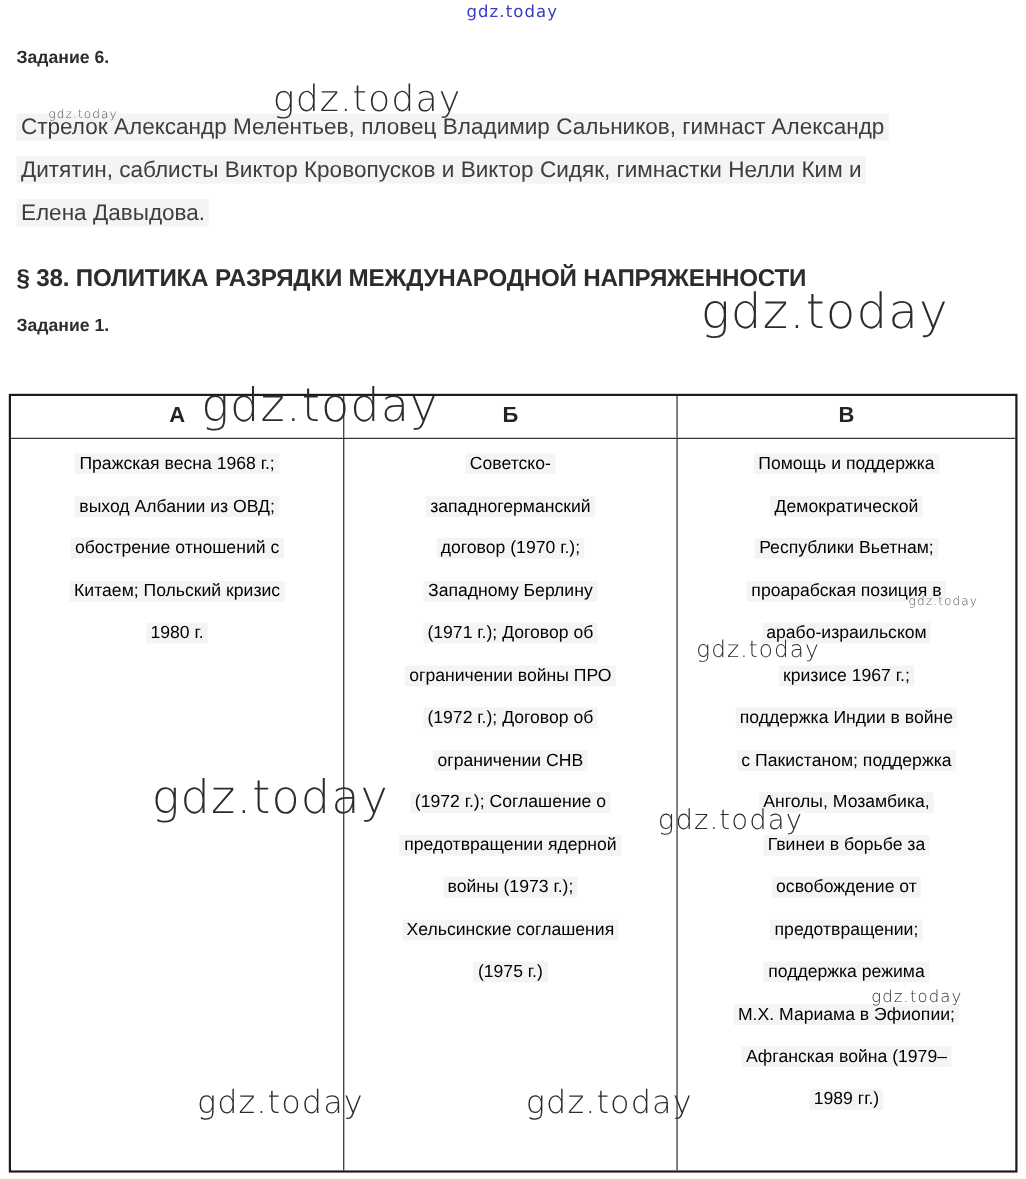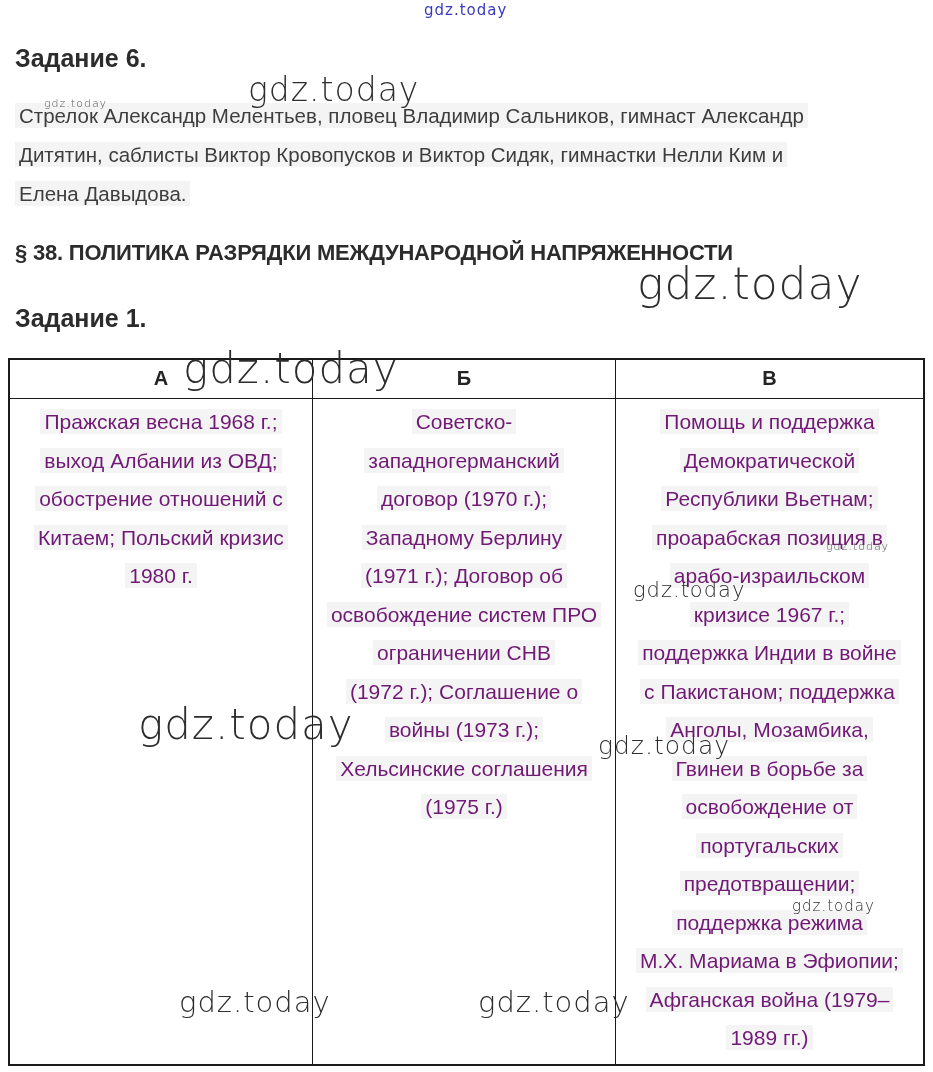--- a/index.html
+++ b/index.html
@@ -13,26 +13,26 @@
     color: #3e3e3e;
     overflow: hidden;
     padding-left: 44px;
   }
   
   .heading {
     position: absolute;
     left: 15px;
     font-weight: bold;
     color: #2c2c2c;
-    font-size: 25px;
+    font-size: 16px;
     white-space: nowrap;
   }
   #task6-heading { top: 44px; }
   #section-heading { top: 240px; font-size: 22px; letter-spacing: -0.2px; }
-  #task1-heading { top: 304px; text-align: center; }
+  #task1-heading { top: 288px; text-align: center; }
   .paragraph {
     position: absolute;
     left: 15px;
     top: 96px;
     width: 906px;
     font-size: 20.5px;
     color: #3e3e3e;
   }
   .paragraph .line { line-height: 39px; white-space: nowrap; }
   .line > span { background: rgba(0,0,0,0.045); padding: 1px 4px; }
@@ -56,22 +56,22 @@
   .th {
     font-weight: bold;
     font-size: 20px;
     color: #242424;
     text-align: center;
     line-height: 37px;
   }
   .th.col-a, .td.col-a, .th.col-b, .td.col-b { border-right: 1.5px solid #1b1b1b; }
   .td {
     padding-top: 4px;
-    font-size: 21px;
-    color: #701a75;
+    font-size: 16px;
+    color: #000000;
     text-align: center;
   }
   .td .line { line-height: 38.5px; white-space: nowrap; }
   
   .wm {
     position: absolute;
     font-family: "DejaVu Sans", sans-serif;
     font-weight: 300;
     color: #2d2d2d;
     letter-spacing: 1px;
@@ -129,40 +129,41 @@
           <div class="line"><span>обострение отношений с</span></div>
           <div class="line"><span>Китаем; Польский кризис</span></div>
           <div class="line"><span>1980 г.</span></div>
         </div>
       <div class="td col-b">
           <div class="line"><span>Советско-</span></div>
           <div class="line"><span>западногерманский</span></div>
           <div class="line"><span>договор (1970 г.);</span></div>
           <div class="line"><span>Западному Берлину</span></div>
           <div class="line"><span>(1971 г.); Договор об</span></div>
-          <div class="line"><span>освобождение систем ПРО</span></div>
+          <div class="line"><span>ограничении войны ПРО</span></div>
+          <div class="line"><span>(1972 г.); Договор об</span></div>
           <div class="line"><span>ограничении СНВ</span></div>
           <div class="line"><span>(1972 г.); Соглашение о</span></div>
+          <div class="line"><span>предотвращении ядерной</span></div>
           <div class="line"><span>войны (1973 г.);</span></div>
           <div class="line"><span>Хельсинские соглашения</span></div>
           <div class="line"><span>(1975 г.)</span></div>
         </div>
       <div class="td col-v">
           <div class="line"><span>Помощь и поддержка</span></div>
           <div class="line"><span>Демократической</span></div>
           <div class="line"><span>Республики Вьетнам;</span></div>
           <div class="line"><span>проарабская позиция в</span></div>
           <div class="line"><span>арабо-израильском</span></div>
           <div class="line"><span>кризисе 1967 г.;</span></div>
           <div class="line"><span>поддержка Индии в войне</span></div>
           <div class="line"><span>с Пакистаном; поддержка</span></div>
           <div class="line"><span>Анголы, Мозамбика,</span></div>
           <div class="line"><span>Гвинеи в борьбе за</span></div>
           <div class="line"><span>освобождение от</span></div>
-          <div class="line"><span>португальских</span></div>
           <div class="line"><span>предотвращении;</span></div>
           <div class="line"><span>поддержка режима</span></div>
           <div class="line"><span>М.Х. Мариама в Эфиопии;</span></div>
           <div class="line"><span>Афганская война (1979–</span></div>
           <div class="line"><span>1989 гг.)</span></div>
         </div>
     </div>
   </div>
 
   <div class="wm" id="wm-table-header">gdz.today</div>

